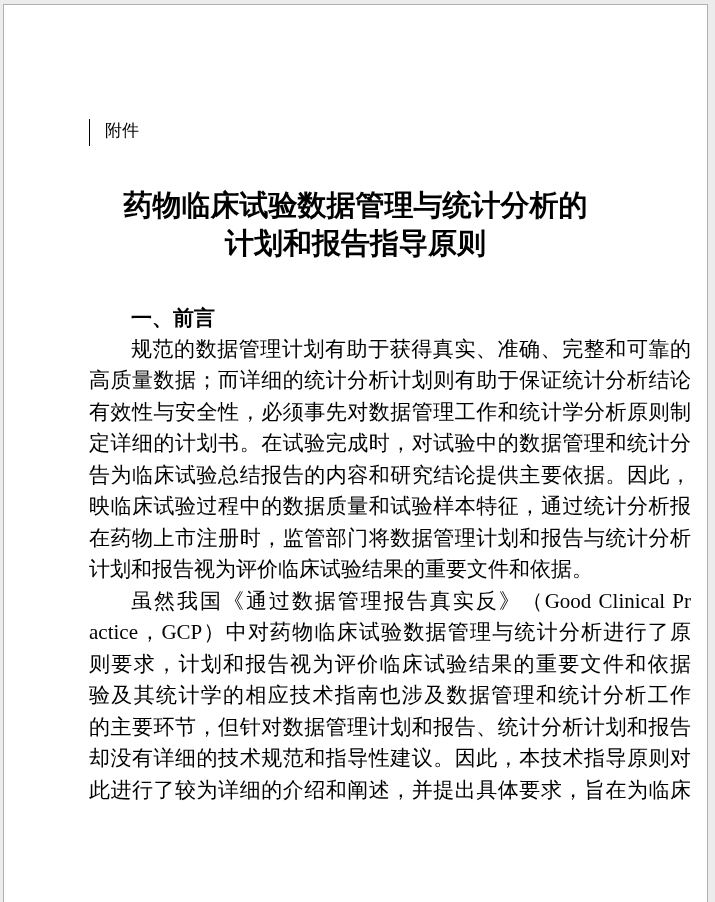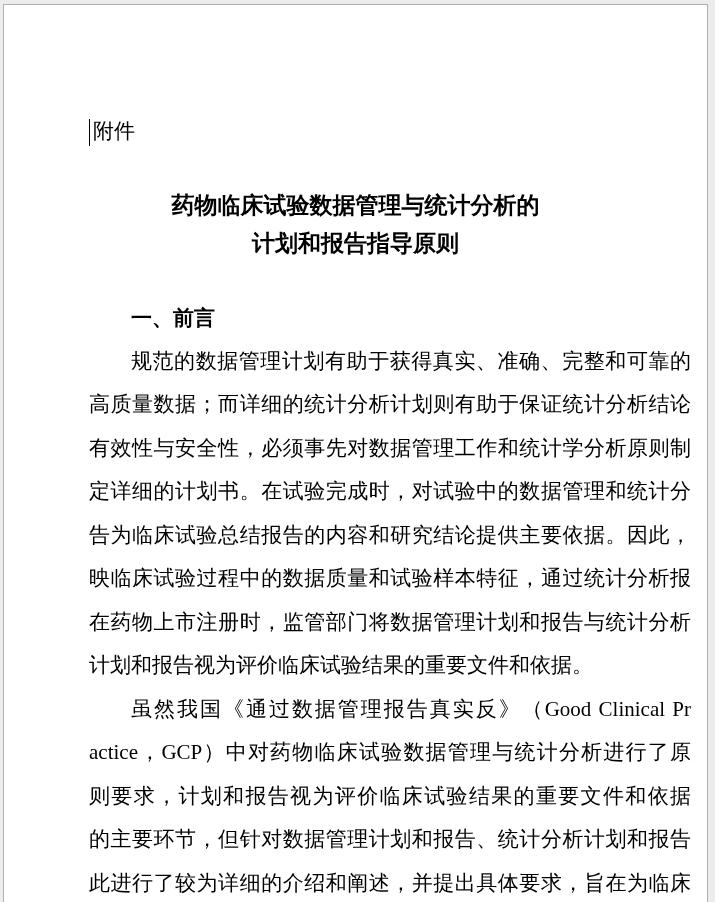--- a/index.html
+++ b/index.html
@@ -33,35 +33,35 @@
   .caret {
     position: absolute;
     left: 0;
     top: 4px;
     width: 1px;
     height: 27px;
     background: #000;
   }
   .attachment {
     position: absolute;
-    left: 4px;
+    left: 16px;
     top: 0;
-    font-size: 21px;
+    font-size: 17px;
     line-height: 32px;
     white-space: nowrap;
   }
   .title {
     position: absolute;
     left: 0;
     right: 0;
     top: 181px;
     text-align: center;
     font-family: "Liberation Sans", sans-serif;
     font-weight: bold;
-    font-size: 23px;
+    font-size: 29px;
     line-height: 38px;
   }
   .textblock {
     position: absolute;
     left: 85px;
     top: 297px;
     width: 602px;
     font-size: 21px;
   }
   .heading {
@@ -72,21 +72,20 @@
     text-indent: 2em;
     white-space: nowrap;
     overflow: hidden;
   }
   .line {
     height: 31.5px;
     line-height: 31.5px;
     overflow: hidden;
     text-align: justify;
     text-align-last: justify;
-    margin-top: 12px;
   }
   .line.indent {
     text-indent: 2em;
   }
   .line.para-end {
     text-align-last: left;
   }
 </style>
 </head>
 <body>
@@ -111,18 +110,20 @@
       <div class="line">高质量数据；而详细的统计分析计划则有助于保证统计分析结论</div>
       <div class="line">有效性与安全性，必须事先对数据管理工作和统计学分析原则制</div>
       <div class="line">定详细的计划书。在试验完成时，对试验中的数据管理和统计分</div>
       <div class="line">告为临床试验总结报告的内容和研究结论提供主要依据。因此，</div>
       <div class="line">映临床试验过程中的数据质量和试验样本特征，通过统计分析报</div>
       <div class="line">在药物上市注册时，监管部门将数据管理计划和报告与统计分析</div>
       <div class="line para-end">计划和报告视为评价临床试验结果的重要文件和依据。</div>
       <div class="line indent">虽然我国《通过数据管理报告真实反》（Good Clinical Pr</div>
       <div class="line">actice，GCP）中对药物临床试验数据管理与统计分析进行了原</div>
       <div class="line">则要求，计划和报告视为评价临床试验结果的重要文件和依据</div>
+      <div class="line">验及其统计学的相应技术指南也涉及数据管理和统计分析工作</div>
       <div class="line">的主要环节，但针对数据管理计划和报告、统计分析计划和报告</div>
+      <div class="line">却没有详细的技术规范和指导性建议。因此，本技术指导原则对</div>
       <div class="line">此进行了较为详细的介绍和阐述，并提出具体要求，旨在为临床</div>
     </div>
 
   </div>
 </div>
 
 </body></html>

